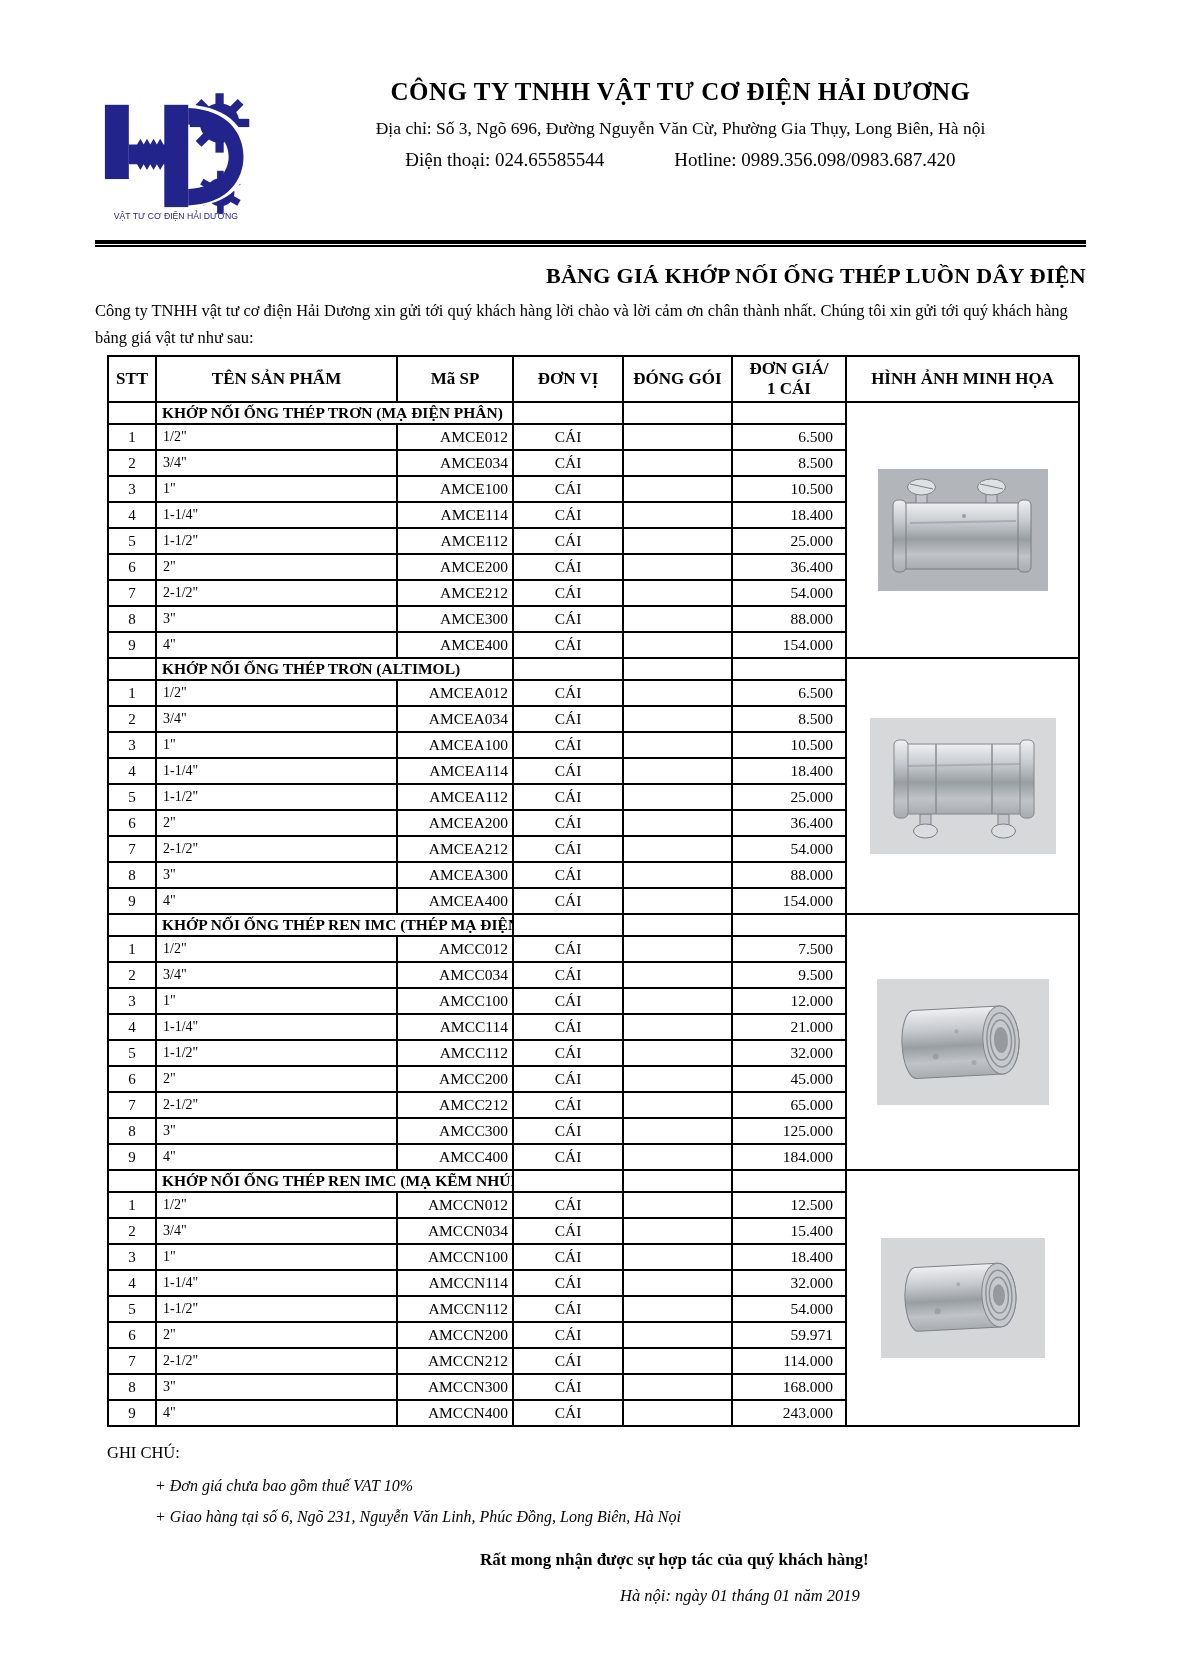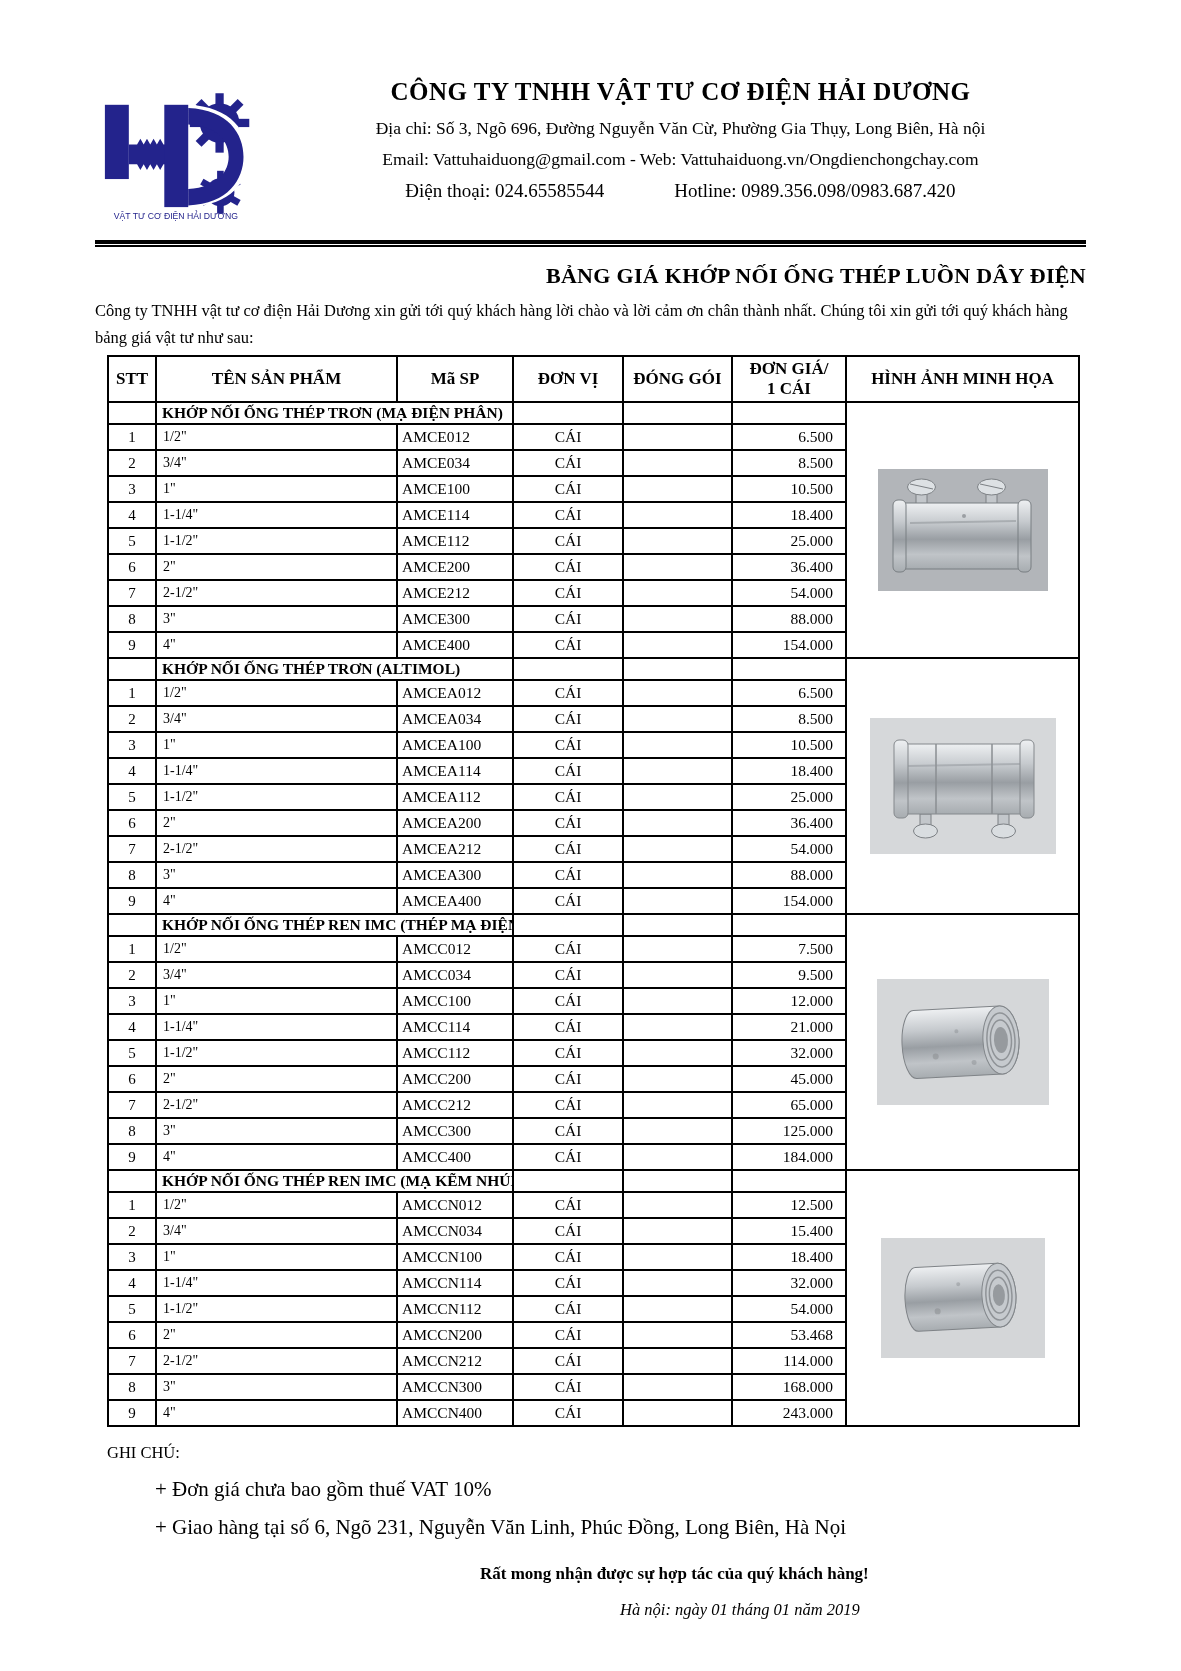--- a/index.html
+++ b/index.html
@@ -25,31 +25,31 @@
 
   
   table.price-table { border-collapse:collapse; table-layout:fixed; width:971px; margin-left:12px; }
   .price-table th, .price-table td { border:2px solid #000; overflow:hidden; }
   .price-table thead th { font-size:17px; font-weight:bold; text-align:center; height:46px; line-height:1.2; white-space:pre-line; }
   .price-table td { height:26px; font-size:15.5px; padding:1px 4px; }
   tr.section-row td { height:16px; }
   td.c-stt { text-align:center; font-size:15px; }
   td.c-name { text-align:left; font-size:14px; padding-left:6px; }
   td.section-title { font-size:15.5px; font-weight:bold; padding-left:5px; white-space:nowrap; }
-  td.c-code { text-align:left; }
+  td.c-code { text-align:right; }
   td.c-unit { text-align:center; }
   td.c-pack { }
   td.c-price { text-align:right; padding-right:12px; }
   td.c-img { text-align:center; vertical-align:middle; padding:4px; }
   td.c-img svg { display:inline-block; vertical-align:middle; }
 
   
   .notes { margin-top:16px; }
   .notes-label { font-size:16.5px; margin-left:12px; margin-bottom:14px; }
-  .note-item { font-size:21px; margin-left:60px; margin-bottom:13px; }
+  .note-item { font-size:16px; margin-left:60px; margin-bottom:13px;font-style:italic; }
   .closing { font-size:17px; font-weight:bold; margin-top:24px; margin-left:385px; }
   .date-line { font-size:16.5px; font-style:italic; margin-top:16px; margin-left:525px; }
 </style>
 </head>
 <body>
 
 <div class="page">
 
   <div class="hdr">
     <div class="logo-wrap">
@@ -91,21 +91,20 @@
           <rect x="84" y="30" width="29" height="124"></rect>
 
           <path d="M113,34 C162,36 180,66 180,93 C180,120 162,150 113,152 L113,132 C150,130 162,110 162,93 C162,76 150,56 113,54 Z"></path>
         </g>
         <text x="98" y="168" font-size="10.5" text-anchor="middle" fill="#23238C" font-family="Liberation Sans, sans-serif">VẬT TƯ CƠ ĐIỆN HẢI DƯƠNG</text>
       </svg>
     </div>
     <div class="hdr-text">
       <div class="company-name">CÔNG TY TNHH VẬT TƯ CƠ ĐIỆN HẢI DƯƠNG</div>
       <div class="hdr-line">Địa chỉ: Số 3, Ngõ 696, Đường Nguyễn Văn Cừ, Phường Gia Thụy, Long Biên, Hà nội</div>
-      <div class="hdr-line">Email: Vattuhaiduong@gmail.com - Web: Vattuhaiduong.vn/Ongdienchongchay.com</div>
       <div class="hdr-phones">
         <span>Điện thoại: 024.65585544</span><span class="gap"></span><span>Hotline: 0989.356.098/0983.687.420</span>
       </div>
     </div>
   </div>
 
   <div class="double-rule"></div>
 
   <div class="doc-title">BẢNG GIÁ KHỚP NỐI ỐNG THÉP LUỒN DÂY ĐIỆN</div>
   <div class="intro">Công ty TNHH vật tư cơ điện Hải Dương xin gửi tới quý khách hàng lời chào và lời cảm ơn chân thành nhất. Chúng tôi xin gửi tới quý khách hàng bảng giá vật tư như sau:</div>
@@ -508,21 +507,21 @@
           <td class="c-unit">CÁI</td>
           <td class="c-pack"></td>
           <td class="c-price">54.000</td>
         </tr>
         <tr>
           <td class="c-stt">6</td>
           <td class="c-name">2"</td>
           <td class="c-code">AMCCN200</td>
           <td class="c-unit">CÁI</td>
           <td class="c-pack"></td>
-          <td class="c-price">53.468</td>
+          <td class="c-price">59.971</td>
         </tr>
         <tr>
           <td class="c-stt">7</td>
           <td class="c-name">2-1/2"</td>
           <td class="c-code">AMCCN212</td>
           <td class="c-unit">CÁI</td>
           <td class="c-pack"></td>
           <td class="c-price">114.000</td>
         </tr>
         <tr>

